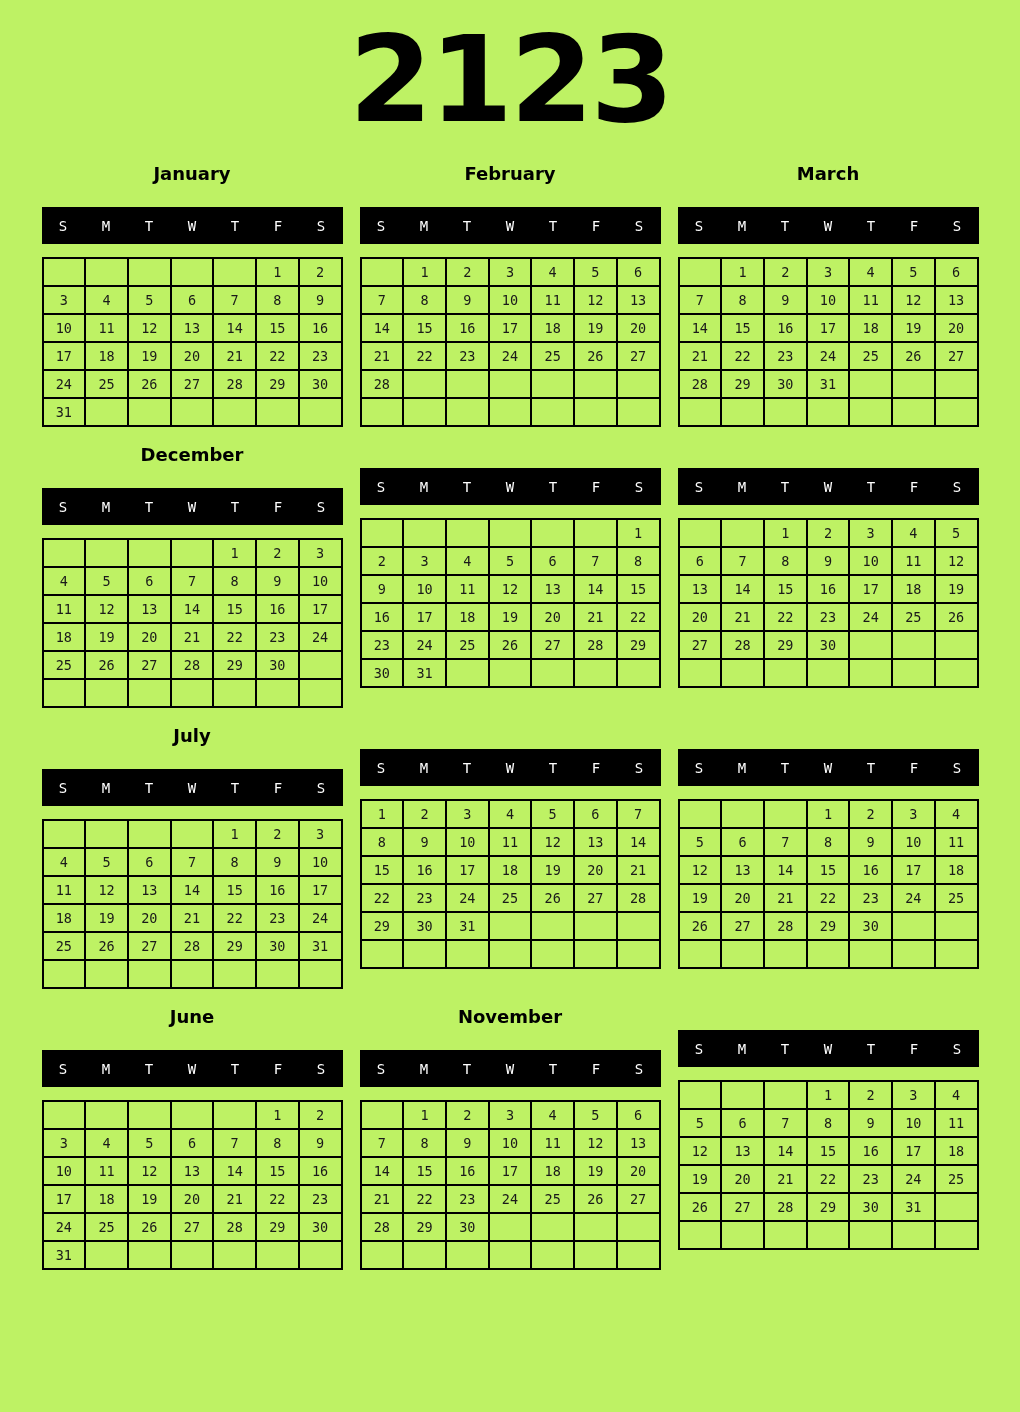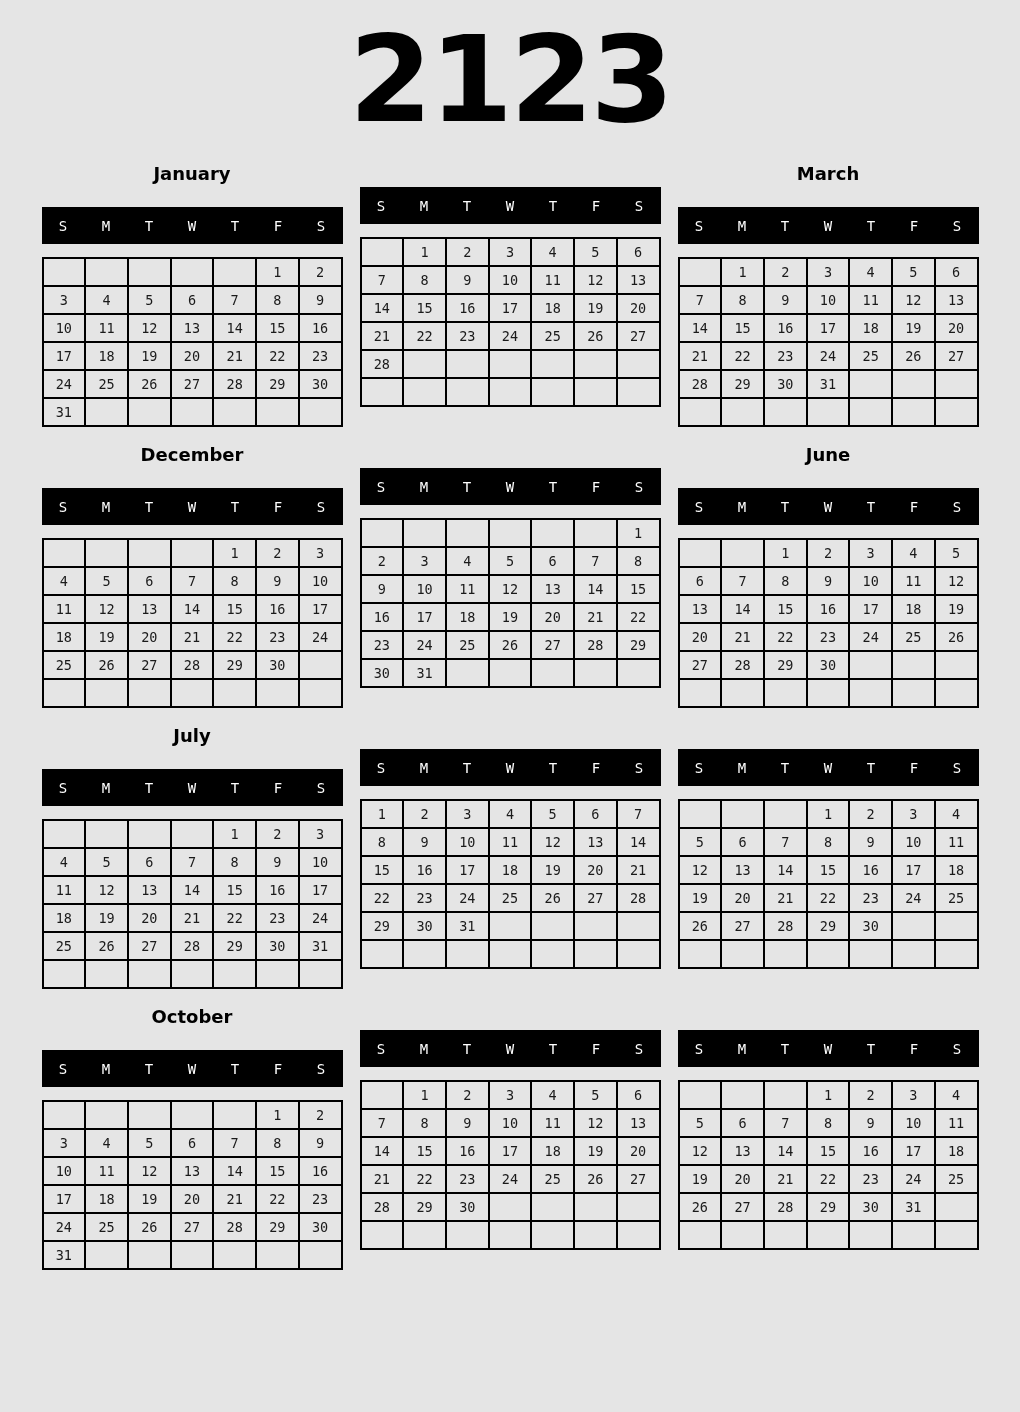--- a/index.html
+++ b/index.html
@@ -1,20 +1,20 @@
 <!DOCTYPE html>
 <html><head>
 <meta charset="utf-8">
 <style>
   html, body { margin: 0; padding: 0; background: #ffffff; }
   .page {
     position: relative;
     width: 1020px;
     height: 1412px;
-    background: #e5e5e5;
+    background: #bef264;
     overflow: hidden;
     font-family: "DejaVu Sans", sans-serif;
     color: #000;
   }
   .year-title {
     height: 130px;
     padding-top: 20px;
     text-align: center;
     font-size: 120px;
     line-height: 1.0;
@@ -145,20 +145,21 @@
               <td></td>
               <td></td>
               <td></td>
               <td></td>
             </tr>
           </tbody>
     </table>
   </section>
 
   <section class="month">
+    <h2 class="month-name">February</h2>
     <div class="weekday-bar">
           <span>S</span>
           <span>M</span>
           <span>T</span>
           <span>W</span>
           <span>T</span>
           <span>F</span>
           <span>S</span>
         </div>
     <table class="date-grid">
@@ -427,373 +428,373 @@
               <td></td>
               <td></td>
               <td></td>
               <td></td>
             </tr>
           </tbody>
     </table>
   </section>
 
   <section class="month">
+    <div class="weekday-bar">
+          <span>S</span>
+          <span>M</span>
+          <span>T</span>
+          <span>W</span>
+          <span>T</span>
+          <span>F</span>
+          <span>S</span>
+        </div>
+    <table class="date-grid">
+      <tbody>
+            <tr>
+              <td></td>
+              <td></td>
+              <td>1</td>
+              <td>2</td>
+              <td>3</td>
+              <td>4</td>
+              <td>5</td>
+            </tr>
+            <tr>
+              <td>6</td>
+              <td>7</td>
+              <td>8</td>
+              <td>9</td>
+              <td>10</td>
+              <td>11</td>
+              <td>12</td>
+            </tr>
+            <tr>
+              <td>13</td>
+              <td>14</td>
+              <td>15</td>
+              <td>16</td>
+              <td>17</td>
+              <td>18</td>
+              <td>19</td>
+            </tr>
+            <tr>
+              <td>20</td>
+              <td>21</td>
+              <td>22</td>
+              <td>23</td>
+              <td>24</td>
+              <td>25</td>
+              <td>26</td>
+            </tr>
+            <tr>
+              <td>27</td>
+              <td>28</td>
+              <td>29</td>
+              <td>30</td>
+              <td></td>
+              <td></td>
+              <td></td>
+            </tr>
+            <tr>
+              <td></td>
+              <td></td>
+              <td></td>
+              <td></td>
+              <td></td>
+              <td></td>
+              <td></td>
+            </tr>
+          </tbody>
+    </table>
+  </section>
+
+  <section class="month">
+    <h2 class="month-name">July</h2>
+    <div class="weekday-bar">
+          <span>S</span>
+          <span>M</span>
+          <span>T</span>
+          <span>W</span>
+          <span>T</span>
+          <span>F</span>
+          <span>S</span>
+        </div>
+    <table class="date-grid">
+      <tbody>
+            <tr>
+              <td></td>
+              <td></td>
+              <td></td>
+              <td></td>
+              <td>1</td>
+              <td>2</td>
+              <td>3</td>
+            </tr>
+            <tr>
+              <td>4</td>
+              <td>5</td>
+              <td>6</td>
+              <td>7</td>
+              <td>8</td>
+              <td>9</td>
+              <td>10</td>
+            </tr>
+            <tr>
+              <td>11</td>
+              <td>12</td>
+              <td>13</td>
+              <td>14</td>
+              <td>15</td>
+              <td>16</td>
+              <td>17</td>
+            </tr>
+            <tr>
+              <td>18</td>
+              <td>19</td>
+              <td>20</td>
+              <td>21</td>
+              <td>22</td>
+              <td>23</td>
+              <td>24</td>
+            </tr>
+            <tr>
+              <td>25</td>
+              <td>26</td>
+              <td>27</td>
+              <td>28</td>
+              <td>29</td>
+              <td>30</td>
+              <td>31</td>
+            </tr>
+            <tr>
+              <td></td>
+              <td></td>
+              <td></td>
+              <td></td>
+              <td></td>
+              <td></td>
+              <td></td>
+            </tr>
+          </tbody>
+    </table>
+  </section>
+
+  <section class="month">
+    <div class="weekday-bar">
+          <span>S</span>
+          <span>M</span>
+          <span>T</span>
+          <span>W</span>
+          <span>T</span>
+          <span>F</span>
+          <span>S</span>
+        </div>
+    <table class="date-grid">
+      <tbody>
+            <tr>
+              <td>1</td>
+              <td>2</td>
+              <td>3</td>
+              <td>4</td>
+              <td>5</td>
+              <td>6</td>
+              <td>7</td>
+            </tr>
+            <tr>
+              <td>8</td>
+              <td>9</td>
+              <td>10</td>
+              <td>11</td>
+              <td>12</td>
+              <td>13</td>
+              <td>14</td>
+            </tr>
+            <tr>
+              <td>15</td>
+              <td>16</td>
+              <td>17</td>
+              <td>18</td>
+              <td>19</td>
+              <td>20</td>
+              <td>21</td>
+            </tr>
+            <tr>
+              <td>22</td>
+              <td>23</td>
+              <td>24</td>
+              <td>25</td>
+              <td>26</td>
+              <td>27</td>
+              <td>28</td>
+            </tr>
+            <tr>
+              <td>29</td>
+              <td>30</td>
+              <td>31</td>
+              <td></td>
+              <td></td>
+              <td></td>
+              <td></td>
+            </tr>
+            <tr>
+              <td></td>
+              <td></td>
+              <td></td>
+              <td></td>
+              <td></td>
+              <td></td>
+              <td></td>
+            </tr>
+          </tbody>
+    </table>
+  </section>
+
+  <section class="month">
+    <div class="weekday-bar">
+          <span>S</span>
+          <span>M</span>
+          <span>T</span>
+          <span>W</span>
+          <span>T</span>
+          <span>F</span>
+          <span>S</span>
+        </div>
+    <table class="date-grid">
+      <tbody>
+            <tr>
+              <td></td>
+              <td></td>
+              <td></td>
+              <td>1</td>
+              <td>2</td>
+              <td>3</td>
+              <td>4</td>
+            </tr>
+            <tr>
+              <td>5</td>
+              <td>6</td>
+              <td>7</td>
+              <td>8</td>
+              <td>9</td>
+              <td>10</td>
+              <td>11</td>
+            </tr>
+            <tr>
+              <td>12</td>
+              <td>13</td>
+              <td>14</td>
+              <td>15</td>
+              <td>16</td>
+              <td>17</td>
+              <td>18</td>
+            </tr>
+            <tr>
+              <td>19</td>
+              <td>20</td>
+              <td>21</td>
+              <td>22</td>
+              <td>23</td>
+              <td>24</td>
+              <td>25</td>
+            </tr>
+            <tr>
+              <td>26</td>
+              <td>27</td>
+              <td>28</td>
+              <td>29</td>
+              <td>30</td>
+              <td></td>
+              <td></td>
+            </tr>
+            <tr>
+              <td></td>
+              <td></td>
+              <td></td>
+              <td></td>
+              <td></td>
+              <td></td>
+              <td></td>
+            </tr>
+          </tbody>
+    </table>
+  </section>
+
+  <section class="month">
     <h2 class="month-name">June</h2>
     <div class="weekday-bar">
           <span>S</span>
           <span>M</span>
           <span>T</span>
           <span>W</span>
           <span>T</span>
           <span>F</span>
           <span>S</span>
         </div>
     <table class="date-grid">
       <tbody>
             <tr>
               <td></td>
               <td></td>
-              <td>1</td>
-              <td>2</td>
-              <td>3</td>
-              <td>4</td>
-              <td>5</td>
-            </tr>
-            <tr>
-              <td>6</td>
-              <td>7</td>
-              <td>8</td>
-              <td>9</td>
-              <td>10</td>
-              <td>11</td>
-              <td>12</td>
-            </tr>
-            <tr>
-              <td>13</td>
-              <td>14</td>
-              <td>15</td>
-              <td>16</td>
-              <td>17</td>
-              <td>18</td>
-              <td>19</td>
-            </tr>
-            <tr>
-              <td>20</td>
-              <td>21</td>
-              <td>22</td>
-              <td>23</td>
-              <td>24</td>
-              <td>25</td>
-              <td>26</td>
-            </tr>
-            <tr>
-              <td>27</td>
-              <td>28</td>
-              <td>29</td>
-              <td>30</td>
-              <td></td>
-              <td></td>
-              <td></td>
-            </tr>
-            <tr>
-              <td></td>
-              <td></td>
-              <td></td>
-              <td></td>
-              <td></td>
-              <td></td>
-              <td></td>
-            </tr>
-          </tbody>
-    </table>
-  </section>
-
-  <section class="month">
-    <h2 class="month-name">July</h2>
-    <div class="weekday-bar">
-          <span>S</span>
-          <span>M</span>
-          <span>T</span>
-          <span>W</span>
-          <span>T</span>
-          <span>F</span>
-          <span>S</span>
-        </div>
-    <table class="date-grid">
-      <tbody>
-            <tr>
-              <td></td>
-              <td></td>
-              <td></td>
-              <td></td>
-              <td>1</td>
-              <td>2</td>
-              <td>3</td>
-            </tr>
-            <tr>
-              <td>4</td>
-              <td>5</td>
-              <td>6</td>
-              <td>7</td>
-              <td>8</td>
-              <td>9</td>
-              <td>10</td>
-            </tr>
-            <tr>
-              <td>11</td>
-              <td>12</td>
-              <td>13</td>
-              <td>14</td>
-              <td>15</td>
-              <td>16</td>
-              <td>17</td>
-            </tr>
-            <tr>
-              <td>18</td>
-              <td>19</td>
-              <td>20</td>
-              <td>21</td>
-              <td>22</td>
-              <td>23</td>
-              <td>24</td>
-            </tr>
-            <tr>
-              <td>25</td>
-              <td>26</td>
-              <td>27</td>
-              <td>28</td>
-              <td>29</td>
-              <td>30</td>
+              <td></td>
+              <td></td>
+              <td></td>
+              <td>1</td>
+              <td>2</td>
+            </tr>
+            <tr>
+              <td>3</td>
+              <td>4</td>
+              <td>5</td>
+              <td>6</td>
+              <td>7</td>
+              <td>8</td>
+              <td>9</td>
+            </tr>
+            <tr>
+              <td>10</td>
+              <td>11</td>
+              <td>12</td>
+              <td>13</td>
+              <td>14</td>
+              <td>15</td>
+              <td>16</td>
+            </tr>
+            <tr>
+              <td>17</td>
+              <td>18</td>
+              <td>19</td>
+              <td>20</td>
+              <td>21</td>
+              <td>22</td>
+              <td>23</td>
+            </tr>
+            <tr>
+              <td>24</td>
+              <td>25</td>
+              <td>26</td>
+              <td>27</td>
+              <td>28</td>
+              <td>29</td>
+              <td>30</td>
+            </tr>
+            <tr>
               <td>31</td>
-            </tr>
-            <tr>
-              <td></td>
-              <td></td>
-              <td></td>
-              <td></td>
-              <td></td>
-              <td></td>
-              <td></td>
-            </tr>
-          </tbody>
-    </table>
-  </section>
-
-  <section class="month">
-    <div class="weekday-bar">
-          <span>S</span>
-          <span>M</span>
-          <span>T</span>
-          <span>W</span>
-          <span>T</span>
-          <span>F</span>
-          <span>S</span>
-        </div>
-    <table class="date-grid">
-      <tbody>
-            <tr>
-              <td>1</td>
-              <td>2</td>
-              <td>3</td>
-              <td>4</td>
-              <td>5</td>
-              <td>6</td>
-              <td>7</td>
-            </tr>
-            <tr>
-              <td>8</td>
-              <td>9</td>
-              <td>10</td>
-              <td>11</td>
-              <td>12</td>
-              <td>13</td>
-              <td>14</td>
-            </tr>
-            <tr>
-              <td>15</td>
-              <td>16</td>
-              <td>17</td>
-              <td>18</td>
-              <td>19</td>
-              <td>20</td>
-              <td>21</td>
-            </tr>
-            <tr>
-              <td>22</td>
-              <td>23</td>
-              <td>24</td>
-              <td>25</td>
-              <td>26</td>
-              <td>27</td>
-              <td>28</td>
-            </tr>
-            <tr>
-              <td>29</td>
-              <td>30</td>
-              <td>31</td>
-              <td></td>
-              <td></td>
-              <td></td>
-              <td></td>
-            </tr>
-            <tr>
-              <td></td>
-              <td></td>
-              <td></td>
-              <td></td>
-              <td></td>
-              <td></td>
-              <td></td>
-            </tr>
-          </tbody>
-    </table>
-  </section>
-
-  <section class="month">
-    <div class="weekday-bar">
-          <span>S</span>
-          <span>M</span>
-          <span>T</span>
-          <span>W</span>
-          <span>T</span>
-          <span>F</span>
-          <span>S</span>
-        </div>
-    <table class="date-grid">
-      <tbody>
-            <tr>
-              <td></td>
-              <td></td>
-              <td></td>
-              <td>1</td>
-              <td>2</td>
-              <td>3</td>
-              <td>4</td>
-            </tr>
-            <tr>
-              <td>5</td>
-              <td>6</td>
-              <td>7</td>
-              <td>8</td>
-              <td>9</td>
-              <td>10</td>
-              <td>11</td>
-            </tr>
-            <tr>
-              <td>12</td>
-              <td>13</td>
-              <td>14</td>
-              <td>15</td>
-              <td>16</td>
-              <td>17</td>
-              <td>18</td>
-            </tr>
-            <tr>
-              <td>19</td>
-              <td>20</td>
-              <td>21</td>
-              <td>22</td>
-              <td>23</td>
-              <td>24</td>
-              <td>25</td>
-            </tr>
-            <tr>
-              <td>26</td>
-              <td>27</td>
-              <td>28</td>
-              <td>29</td>
-              <td>30</td>
-              <td></td>
-              <td></td>
-            </tr>
-            <tr>
-              <td></td>
-              <td></td>
-              <td></td>
-              <td></td>
-              <td></td>
-              <td></td>
-              <td></td>
-            </tr>
-          </tbody>
-    </table>
-  </section>
-
-  <section class="month">
-    <h2 class="month-name">October</h2>
-    <div class="weekday-bar">
-          <span>S</span>
-          <span>M</span>
-          <span>T</span>
-          <span>W</span>
-          <span>T</span>
-          <span>F</span>
-          <span>S</span>
-        </div>
-    <table class="date-grid">
-      <tbody>
-            <tr>
-              <td></td>
-              <td></td>
-              <td></td>
-              <td></td>
-              <td></td>
-              <td>1</td>
-              <td>2</td>
-            </tr>
-            <tr>
-              <td>3</td>
-              <td>4</td>
-              <td>5</td>
-              <td>6</td>
-              <td>7</td>
-              <td>8</td>
-              <td>9</td>
-            </tr>
-            <tr>
-              <td>10</td>
-              <td>11</td>
-              <td>12</td>
-              <td>13</td>
-              <td>14</td>
-              <td>15</td>
-              <td>16</td>
-            </tr>
-            <tr>
-              <td>17</td>
-              <td>18</td>
-              <td>19</td>
-              <td>20</td>
-              <td>21</td>
-              <td>22</td>
-              <td>23</td>
-            </tr>
-            <tr>
-              <td>24</td>
-              <td>25</td>
-              <td>26</td>
-              <td>27</td>
-              <td>28</td>
-              <td>29</td>
-              <td>30</td>
-            </tr>
-            <tr>
-              <td>31</td>
-              <td></td>
-              <td></td>
-              <td></td>
-              <td></td>
-              <td></td>
-              <td></td>
-            </tr>
-          </tbody>
-    </table>
-  </section>
-
-  <section class="month">
+              <td></td>
+              <td></td>
+              <td></td>
+              <td></td>
+              <td></td>
+              <td></td>
+            </tr>
+          </tbody>
+    </table>
+  </section>
+
+  <section class="month">
+    <h2 class="month-name">November</h2>
     <div class="weekday-bar">
           <span>S</span>
           <span>M</span>
           <span>T</span>
           <span>W</span>
           <span>T</span>
           <span>F</span>
           <span>S</span>
         </div>
     <table class="date-grid">

